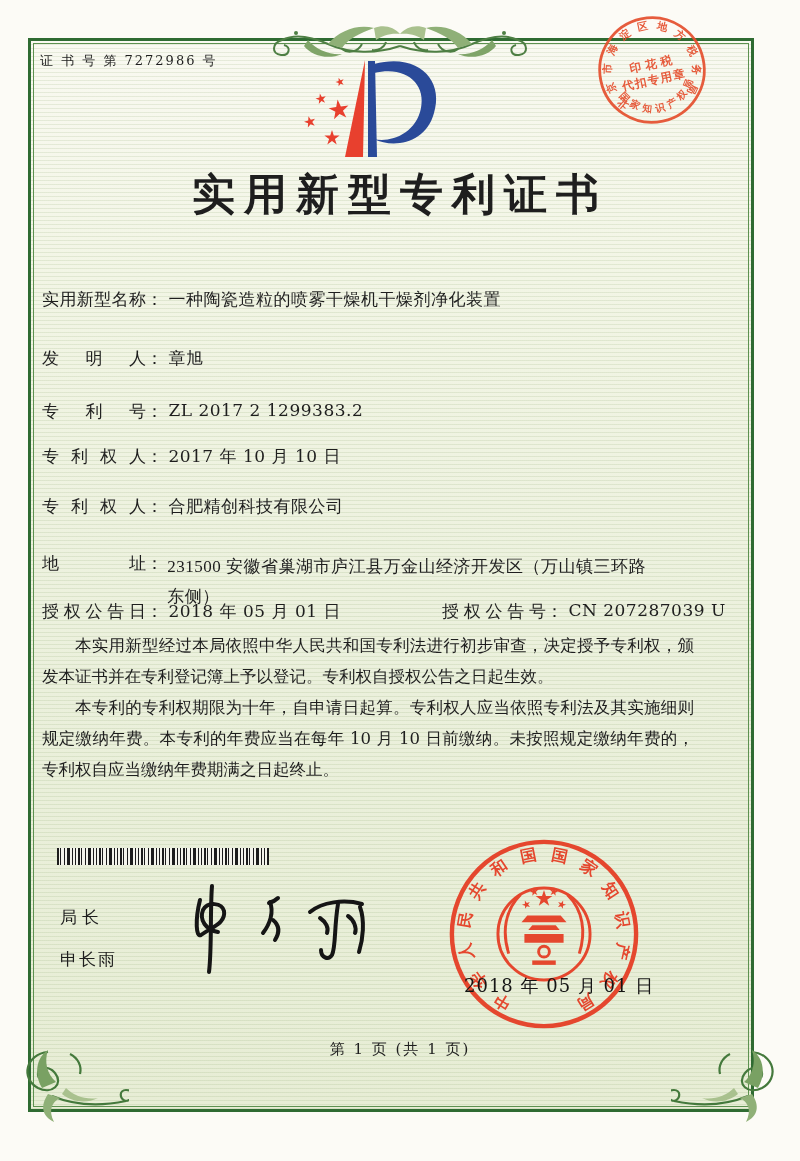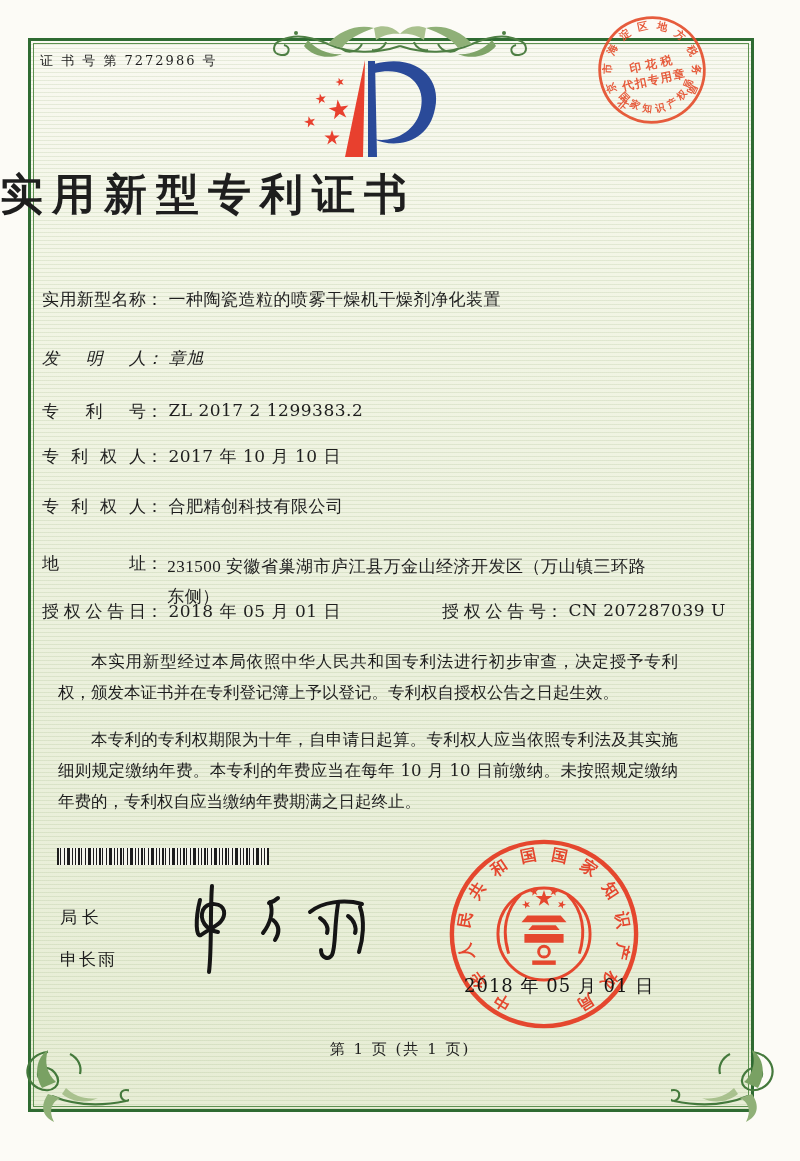--- a/index.html
+++ b/index.html
@@ -18,34 +18,34 @@
   }
   .frame::before{
     content:"";position:absolute;inset:2px;border:1px solid #5d9150;pointer-events:none;
   }
   .orn{position:absolute;z-index:6;}
   .mirror{transform:scaleX(-1);}
   
   .cert-no{position:absolute;left:40px;top:52px;font-size:13px;letter-spacing:2px;z-index:3;}
   .logo{position:absolute;left:292px;top:50px;z-index:2;}
   .tax-stamp{position:absolute;left:596px;top:14px;transform:rotate(-12deg);z-index:4;opacity:.92;}
-  .title{position:absolute;left:0;right:0;top:166px;
+  .title{position:absolute;left:0;right:0;top:166px;text-align:center;
     font-size:43px;font-weight:700;letter-spacing:9px;z-index:3;}
   
   .fields{position:absolute;left:42px;top:288px;width:652px;font-size:17px;z-index:3;}
   .frow{position:absolute;left:0;white-space:nowrap;}
   .flabel{display:inline-block;width:104px;text-align:justify;text-align-last:justify;vertical-align:top;}
   .fcolon{vertical-align:top;}
   .fvalue{display:inline-block;vertical-align:top;letter-spacing:.5px;}
   .fvalue.wrap{white-space:normal;width:492px;line-height:1.75;}
   .grant-right{position:absolute;left:400px;top:0;white-space:nowrap;}
   
   .paras{position:absolute;left:42px;top:630px;width:652px;font-size:16.5px;
     line-height:31px;text-align:justify;z-index:3;}
-  .paras p{margin:16px;text-indent:2em;}
+  .paras p{margin:0;text-indent:2em;}
   
   .barcode{position:absolute;left:57px;top:848px;width:212px;height:17px;z-index:3;
     background:repeating-linear-gradient(90deg,
       #1d1d1d 0 2px,#f4f4ec 2px 3px,#1d1d1d 3px 4px,#f4f4ec 4px 7px,
       #1d1d1d 7px 8px,#f4f4ec 8px 10px,#1d1d1d 10px 13px,#f4f4ec 13px 15px,
       #1d1d1d 15px 16px,#f4f4ec 16px 18px,#1d1d1d 18px 19px,#f4f4ec 19px 21px);}
   .signer-title{position:absolute;left:60px;top:906px;font-size:17px;letter-spacing:5px;z-index:3;font-family:Liberation Serif, serif;}
   .signer-name{position:absolute;left:60px;top:948px;font-size:17px;letter-spacing:2px;z-index:3;}
   .signature{position:absolute;left:170px;top:880px;z-index:4;}
   .office-seal{position:absolute;left:446px;top:836px;z-index:3;opacity:.93;}
@@ -148,21 +148,21 @@
     <path d="M82,14 C128,2 152,32 142,63 C134,93 102,99 82,89 C98,93 124,84 129,58 C134,34 114,15 82,23 Z" fill="#2a4a99"></path>
   </svg>
 
   <div class="title">实用新型专利证书</div>
 
   <div class="fields">
     <div class="frow" style="top:0;">
       <span class="flabel">实用新型名称</span><span class="fcolon">：</span>
       <span class="fvalue">一种陶瓷造粒的喷雾干燥机干燥剂净化装置</span>
     </div>
-    <div class="frow" style="top:59px;font-style:italic;">
+    <div class="frow" style="top:59px;">
       <span class="flabel">发明人</span><span class="fcolon">：</span>
       <span class="fvalue">章旭</span>
     </div>
     <div class="frow" style="top:112px;">
       <span class="flabel">专利号</span><span class="fcolon">：</span>
       <span class="fvalue">ZL 2017 2 1299383.2</span>
     </div>
     <div class="frow" style="top:157px;">
       <span class="flabel">专利权人</span><span class="fcolon">：</span>
       <span class="fvalue">2017 年 10 月 10 日</span>

